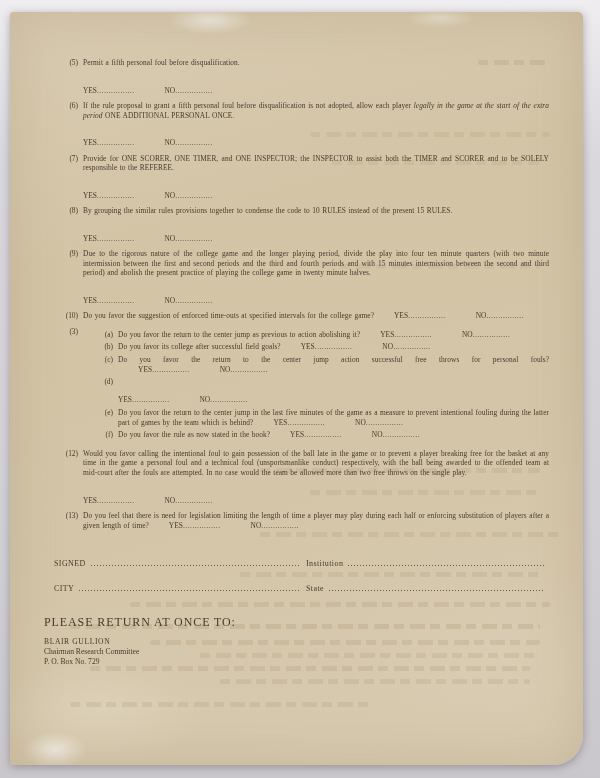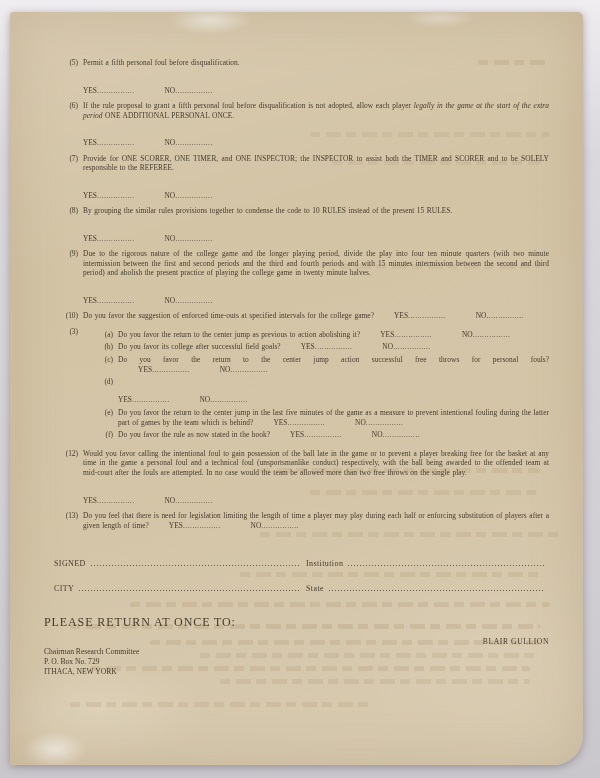--- a/index.html
+++ b/index.html
@@ -45,21 +45,21 @@
   .sig{margin-top:28px;margin-left:12px;}
   .sigrow{display:flex;align-items:baseline;font-size:8px;letter-spacing:.4px;}
   .sigrow + .sigrow{margin-top:14px;justify-content:space-between;}
   .siggrp{display:flex;align-items:baseline;width:252px;flex:none;}
   .dotline{flex:1;height:8px;margin:0 5px;
     background:repeating-linear-gradient(90deg, rgba(72,61,45,.8) 0 1px, transparent 1px 3px) 0 100%/100% 1.2px no-repeat;}
   .dotline.rest{flex:1;}
   .ret{margin-top:24px;margin-left:2px;}
   .rhead{font-size:12px;letter-spacing:.9px;margin-bottom:9px;}
   .retline{font-size:7.6px;line-height:10px;}
-  .retline.name{letter-spacing:.6px;text-align:right;}
+  .retline.name{letter-spacing:.6px;}
 </style>
 </head>
 <body>
 
 <div class="paper">
 
   <div class="ghost" style="top:48px;left:468px;width:72px"></div>
   <div class="ghost" style="top:120px;left:300px;width:240px;opacity:.4"></div>
   <div class="ghost" style="top:148px;left:322px;width:208px;opacity:.38"></div>
   <div class="ghost" style="top:252px;left:330px;width:200px;opacity:.32"></div>
@@ -193,18 +193,17 @@
         <span class="dotline rest"></span>
       </div>
     </div>
 
     <div class="ret">
       <div class="rhead">PLEASE RETURN AT ONCE TO:</div>
       <div id="ret-lines">
           <div class="retline name">BLAIR GULLION</div>
           <div class="retline">Chairman Research Committee</div>
           <div class="retline">P. O. Box No. 729</div>
-          <div class="retline">ITHACA, NEW YORK</div>
         </div>
     </div>
 
   </div>
 </div>
 
 </body></html>

